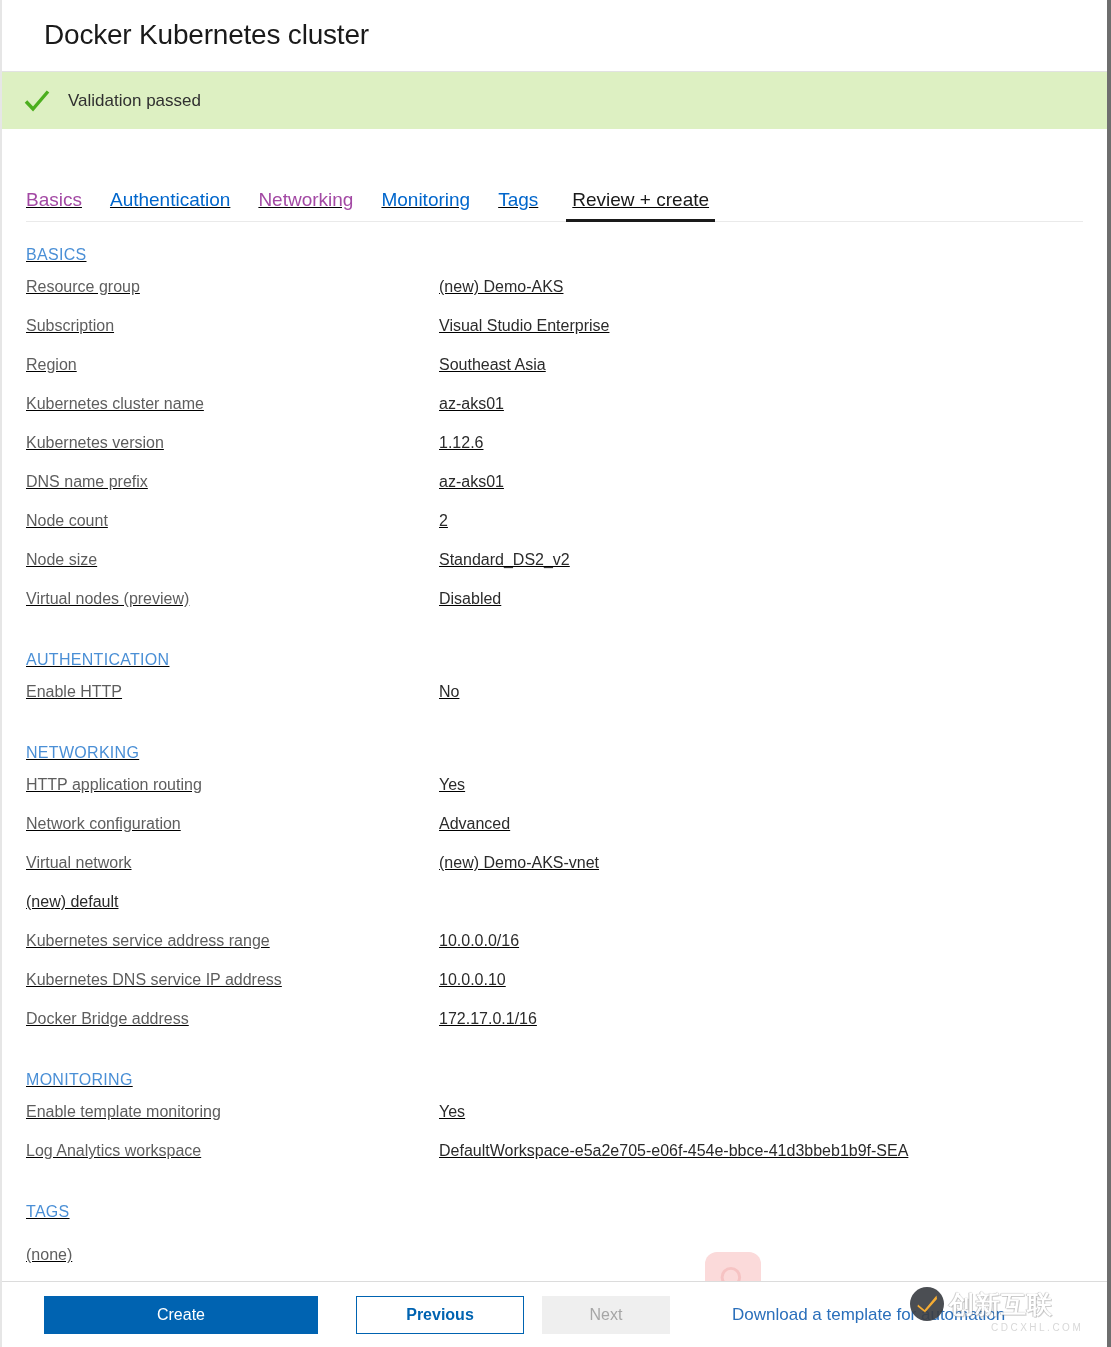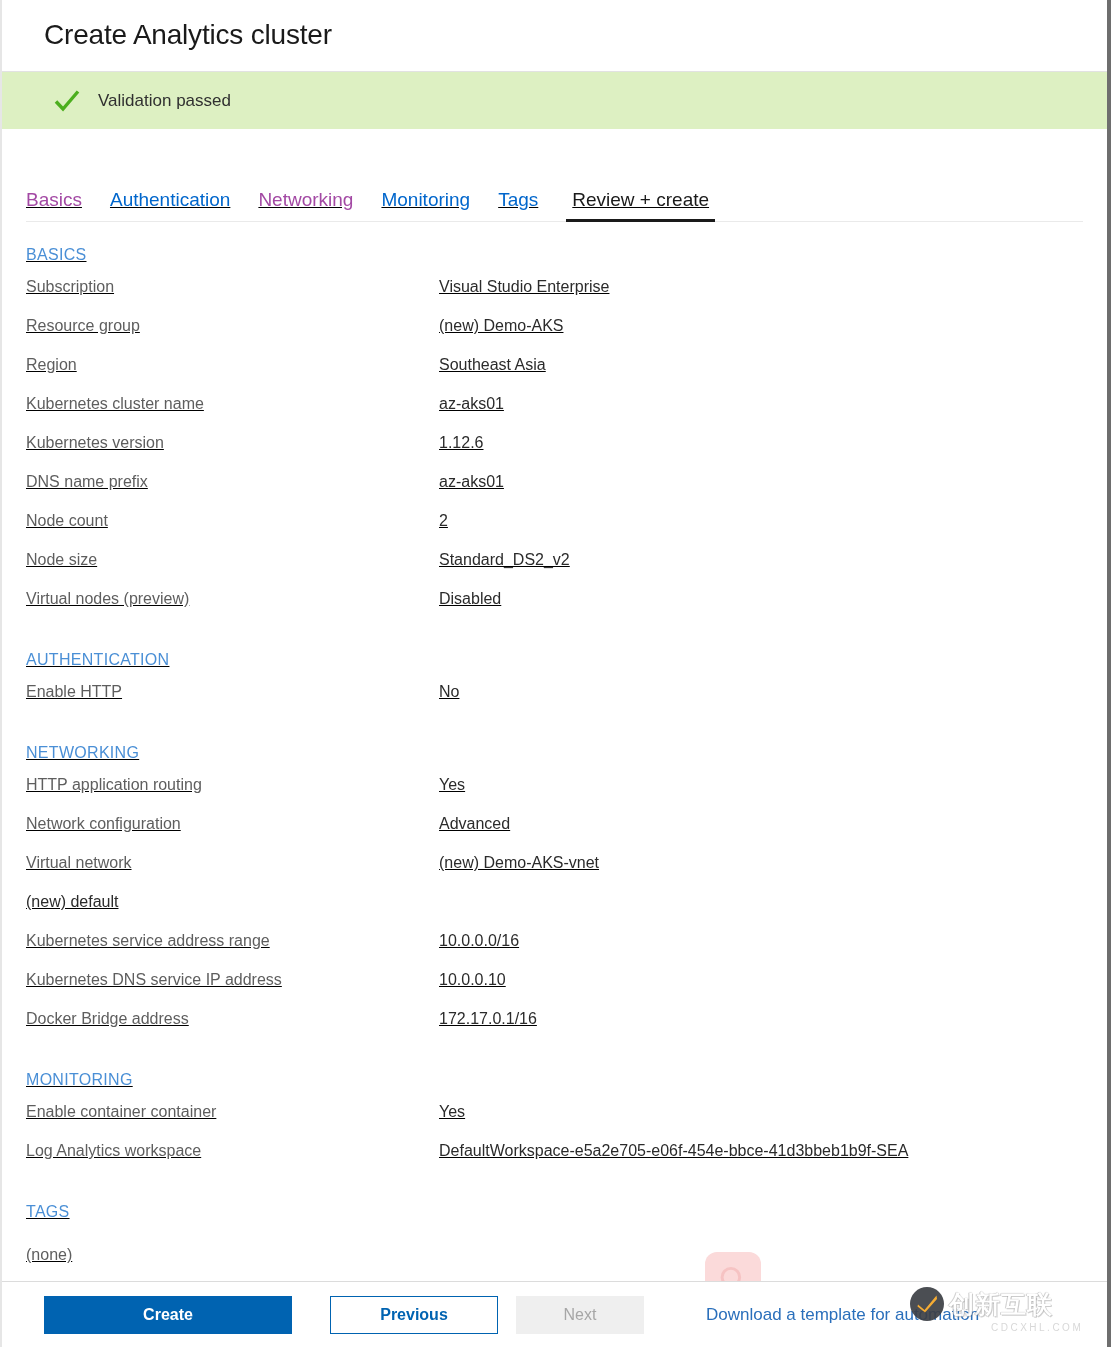--- a/index.html
+++ b/index.html
@@ -42,21 +42,21 @@
     line-height: 1.1;
   }
 
   
   .validation-banner {
     flex: 0 0 58px;
     height: 58px;
     background: #ddf0c2;
     display: flex;
     align-items: center;
-    padding-left: 52px;
+    padding-left: 22px;
     border-bottom: 1px solid #ffffff;
   }
   .check-icon {
     width: 26px;
     height: 26px;
     flex: 0 0 26px;
     margin-right: 18px;
     display: block;
   }
   .validation-text {
@@ -157,25 +157,25 @@
     height: 38px;
     font-size: 16px;
     font-family: "Liberation Sans", sans-serif;
     cursor: pointer;
     display: inline-flex;
     align-items: center;
     justify-content: center;
     border-radius: 0;
   }
   .btn-primary {
-    width: 248px;
+    width: 274px;
     background: #0063b1;
     color: #ffffff;
     border: 1px solid #0063b1;
-    font-weight: 700;
+    font-weight: 400;
   }
   .btn-secondary {
     width: 168px;
     margin-left: 38px;
     background: #ffffff;
     color: #0063b1;
     border: 1px solid #0063b1;
     font-weight: 700;
   }
   .btn-disabled {
@@ -256,21 +256,21 @@
     pointer-events: none;
     white-space: nowrap;
   }
 </style>
 </head>
 <body>
 
 <div id="blade">
 
   <div class="blade-header">
-    <div class="blade-title">Create Analytics cluster</div>
+    <div class="blade-title">Docker Kubernetes cluster</div>
   </div>
 
   <div class="validation-banner">
     <svg class="check-icon" viewBox="0 0 26 26" aria-hidden="true">
       <path d="M2 13.5 L9 21 L24 3.5" fill="none" stroke="#4caf1e" stroke-width="3.4" stroke-linecap="butt" stroke-linejoin="miter"></path>
     </svg>
     <div class="validation-text">Validation passed</div>
   </div>
 
   <div class="blade-body">
@@ -281,28 +281,28 @@
       <div class="tab visited">Networking</div>
       <div class="tab">Monitoring</div>
       <div class="tab">Tags</div>
       <div class="tab active">Review + create</div>
     </div>
 
     <div class="summary">
 
       <div class="section-heading">BASICS</div>
       <div class="kv-row">
+        <div class="kv-label">Resource group</div>
+        <div class="kv-value">(new) Demo-AKS</div>
+      </div>
+      <div class="kv-row">
         <div class="kv-label">Subscription</div>
         <div class="kv-value">Visual Studio Enterprise</div>
       </div>
       <div class="kv-row">
-        <div class="kv-label">Resource group</div>
-        <div class="kv-value">(new) Demo-AKS</div>
-      </div>
-      <div class="kv-row">
         <div class="kv-label">Region</div>
         <div class="kv-value">Southeast Asia</div>
       </div>
       <div class="kv-row">
         <div class="kv-label">Kubernetes cluster name</div>
         <div class="kv-value">az-aks01</div>
       </div>
       <div class="kv-row">
         <div class="kv-label">Kubernetes version</div>
         <div class="kv-value">1.12.6</div>
@@ -354,21 +354,21 @@
         <div class="kv-label">Kubernetes DNS service IP address</div>
         <div class="kv-value">10.0.0.10</div>
       </div>
       <div class="kv-row">
         <div class="kv-label">Docker Bridge address</div>
         <div class="kv-value">172.17.0.1/16</div>
       </div>
 
       <div class="section-heading">MONITORING</div>
       <div class="kv-row">
-        <div class="kv-label">Enable container container</div>
+        <div class="kv-label">Enable template monitoring</div>
         <div class="kv-value">Yes</div>
       </div>
       <div class="kv-row">
         <div class="kv-label">Log Analytics workspace</div>
         <div class="kv-value">DefaultWorkspace-e5a2e705-e06f-454e-bbce-41d3bbeb1b9f-SEA</div>
       </div>
 
       <div class="section-heading">TAGS</div>
       <div class="plain-row">(none)</div>
 

